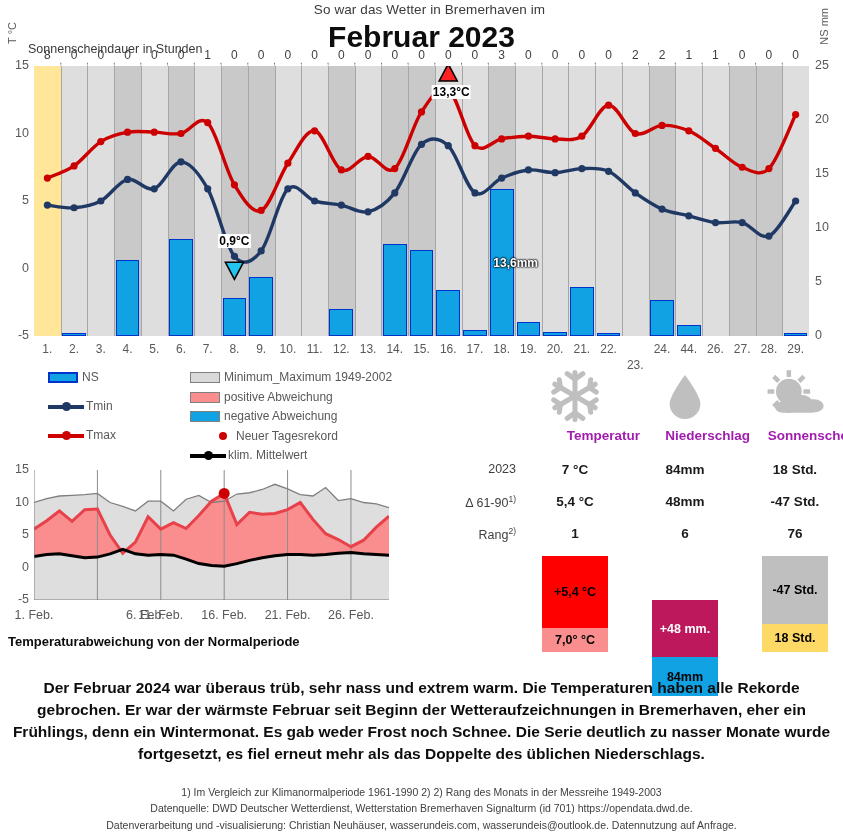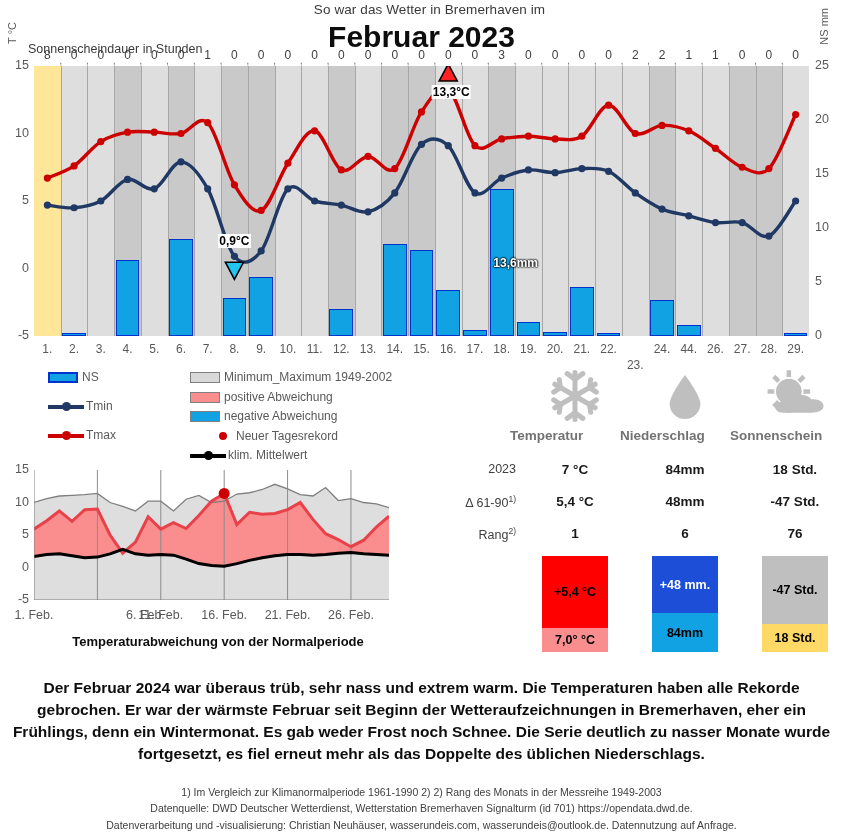--- a/index.html
+++ b/index.html
@@ -76,28 +76,28 @@
             background:#cc0000; vertical-align:middle; margin:0 9px 0 11px; }
 
   
   #dev-chart { position:absolute; left:34px; top:470px; width:390px; height:185px; }
   #dev-plot  { position:absolute; left:0; top:0; width:355px; height:130px; }
   .dev-y { position:absolute; right:100%; margin-right:5px; width:26px;
            text-align:right; font-size:12.5px; color:#595959; }
   .dev-x { position:absolute; font-size:12.5px; color:#595959;
            transform:translateX(-50%); white-space:nowrap; }
   #dev-caption { position:absolute; left:-26px; top:164px; width:420px;
-                 text-align:center; font-size:13px; font-weight:bold; color:#0d0d0d; }
+                 text-align:left; font-size:13px; font-weight:bold; color:#0d0d0d; }
 
   
   #summary { position:absolute; left:430px; top:366px; width:413px; height:295px; }
   .sum-icon { position:absolute; top:0; width:86px; height:58px;
               transform:translateX(-50%); }
   .sum-head { position:absolute; top:62px; font-size:13.5px; font-weight:bold;
-              color:#737373; text-align:left; width:130px;
+              color:#a21caf; text-align:right; width:130px;
               transform:translateX(-50%); }
   .sum-rowlabel { position:absolute; left:0; width:86px; text-align:right;
                   font-size:12.5px; color:#3f3f3f; }
   .sum-rowlabel sup { font-size:8.5px; }
   .sum-val { position:absolute; font-size:13.5px; font-weight:bold; color:#1a1a1a;
              text-align:center; width:120px; transform:translateX(-50%); }
   .stackbar { position:absolute; width:66px; transform:translateX(-50%); }
   .stackseg { width:100%; text-align:center; font-size:12.5px; font-weight:bold;
               display:flex; align-items:center; justify-content:center; }
 
@@ -481,21 +481,21 @@
       <div class="sum-val" style="left: 365px; top: 128px;">-47 Std.</div>
       <div class="sum-rowlabel" style="top: 160px;">Rang<sup>2)</sup></div>
       <div class="sum-val" style="left: 145px; top: 160px;">1</div>
       <div class="sum-val" style="left: 255px; top: 160px;">6</div>
       <div class="sum-val" style="left: 365px; top: 160px;">76</div>
       <div class="stackbar" style="left: 145px; top: 190px;">
         <div class="stackseg" style="background: rgb(255, 0, 0); color: rgb(0, 0, 0); height: 72px;">+5,4 °C</div>
         <div class="stackseg" style="background: rgb(250, 142, 142); color: rgb(0, 0, 0); height: 24px;">7,0° °C</div>
       </div>
       <div class="stackbar" style="left: 255px; top: 190px;">
-        <div class="stackseg" style="background: #1d4ed8; color: rgb(255, 255, 255); height: 57px;">+48 mm.</div>
+        <div class="stackseg" style="background: #be185d; color: rgb(255, 255, 255); height: 57px; margin-top: 44px;">+48 mm.</div>
         <div class="stackseg" style="background: rgb(17, 162, 228); color: rgb(0, 0, 0); height: 39px;">84mm</div>
       </div>
       <div class="stackbar" style="left: 365px; top: 190px;">
         <div class="stackseg" style="background: rgb(191, 191, 191); color: rgb(0, 0, 0); height: 68px;">-47 Std.</div>
         <div class="stackseg" style="background: rgb(255, 217, 102); color: rgb(0, 0, 0); height: 28px;">18 Std.</div>
       </div>
     </div>
 
   <div id="summary-text">Der Februar 2024 war überaus trüb, sehr nass und extrem warm. Die Temperaturen haben alle Rekorde gebrochen. Er war der wärmste Februar seit Beginn der Wetteraufzeichnungen in Bremerhaven, eher ein Frühlings, denn ein Wintermonat. Es gab weder Frost noch Schnee. Die Serie deutlich zu nasser Monate wurde fortgesetzt, es fiel erneut mehr als das Doppelte des üblichen Niederschlags.</div>
   <div id="footnotes">

